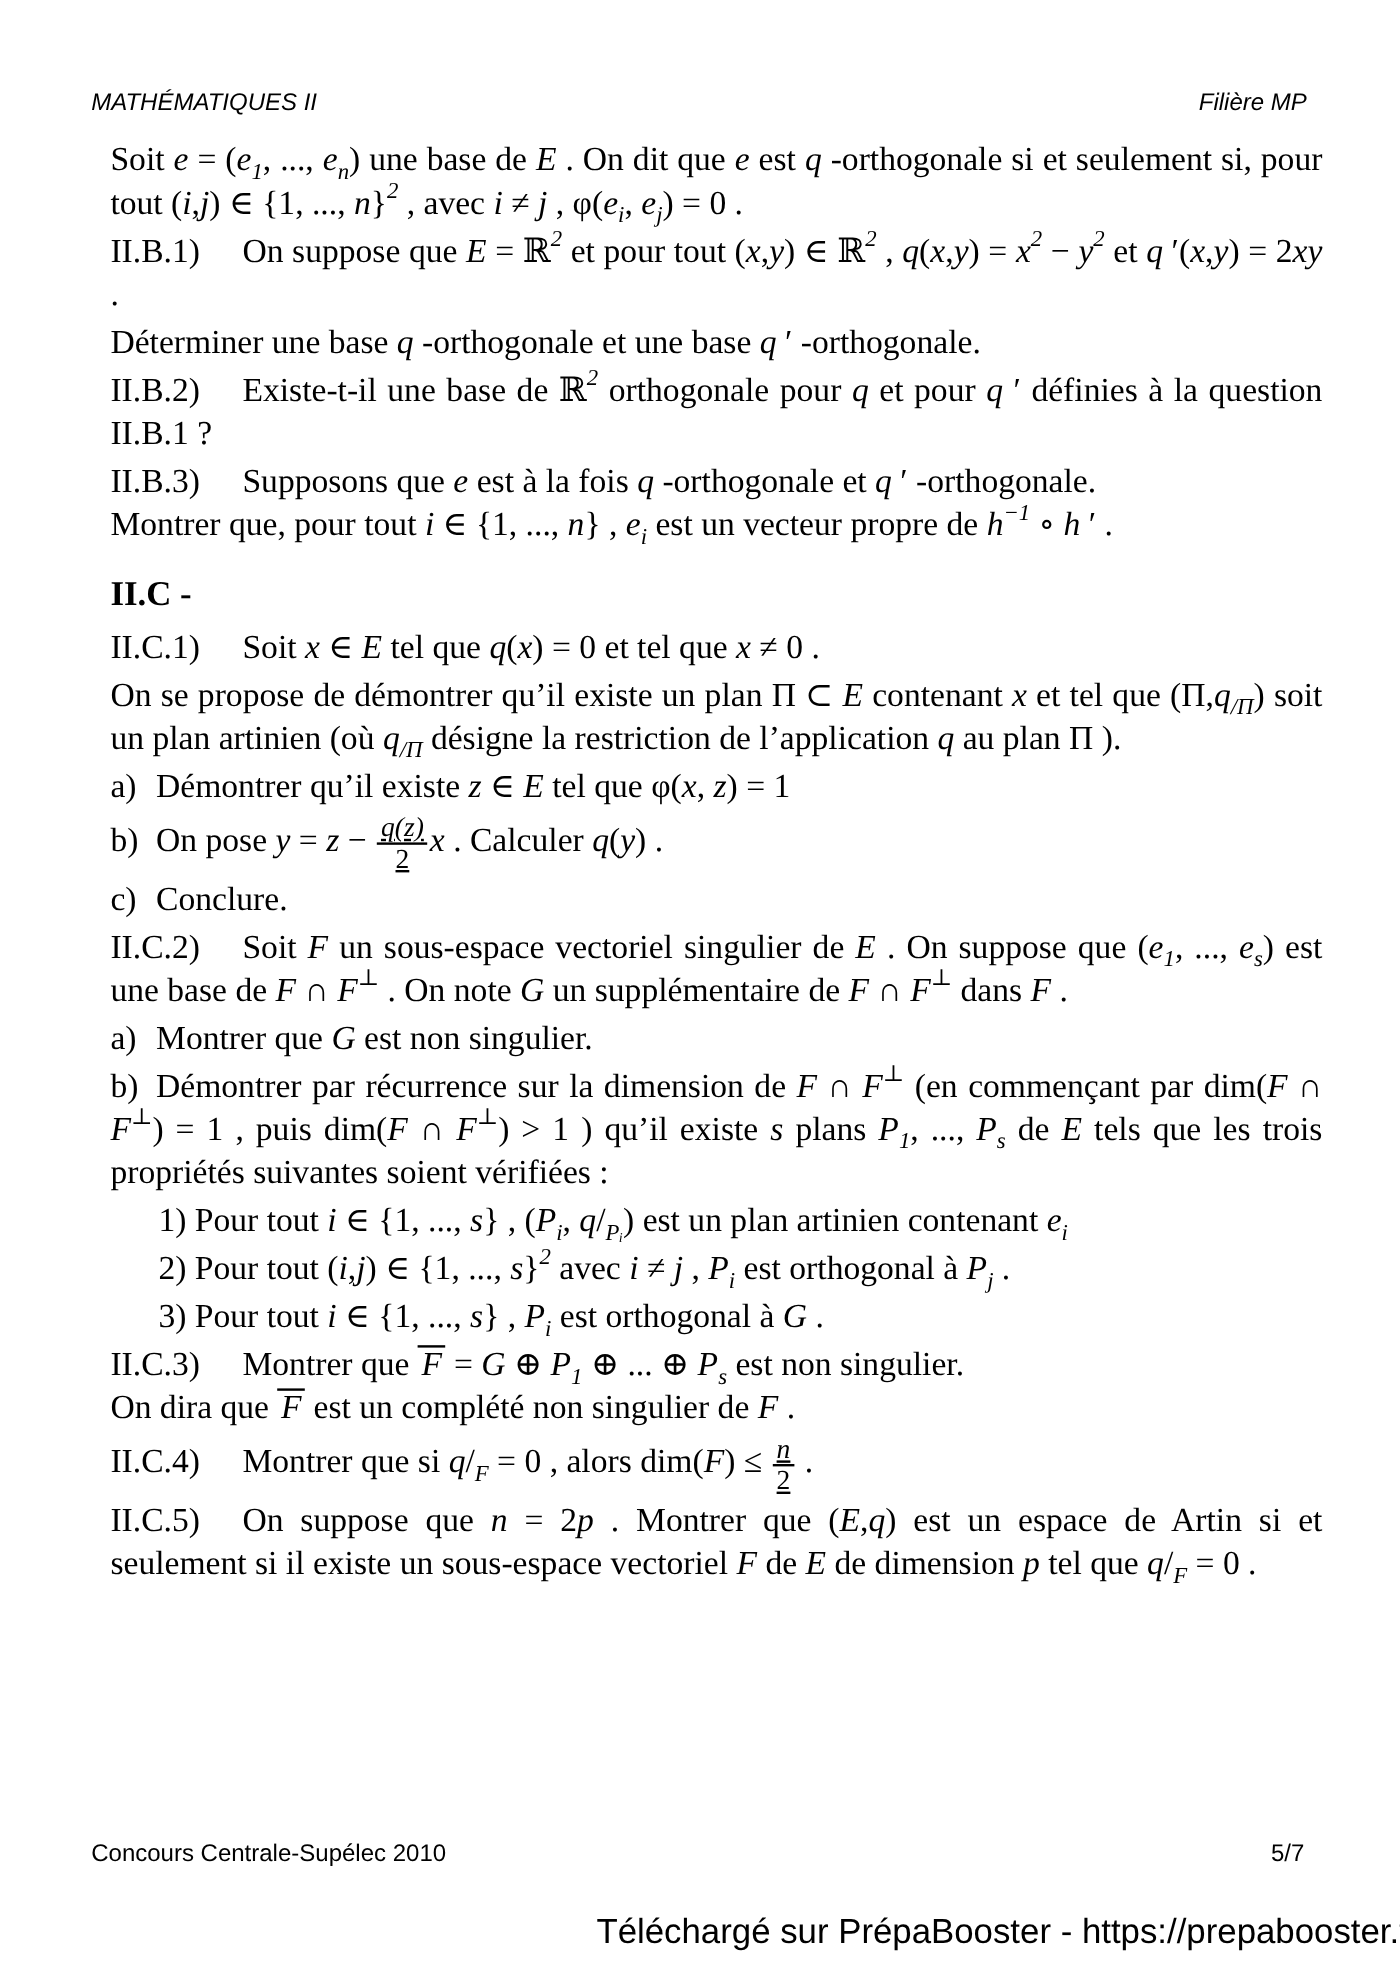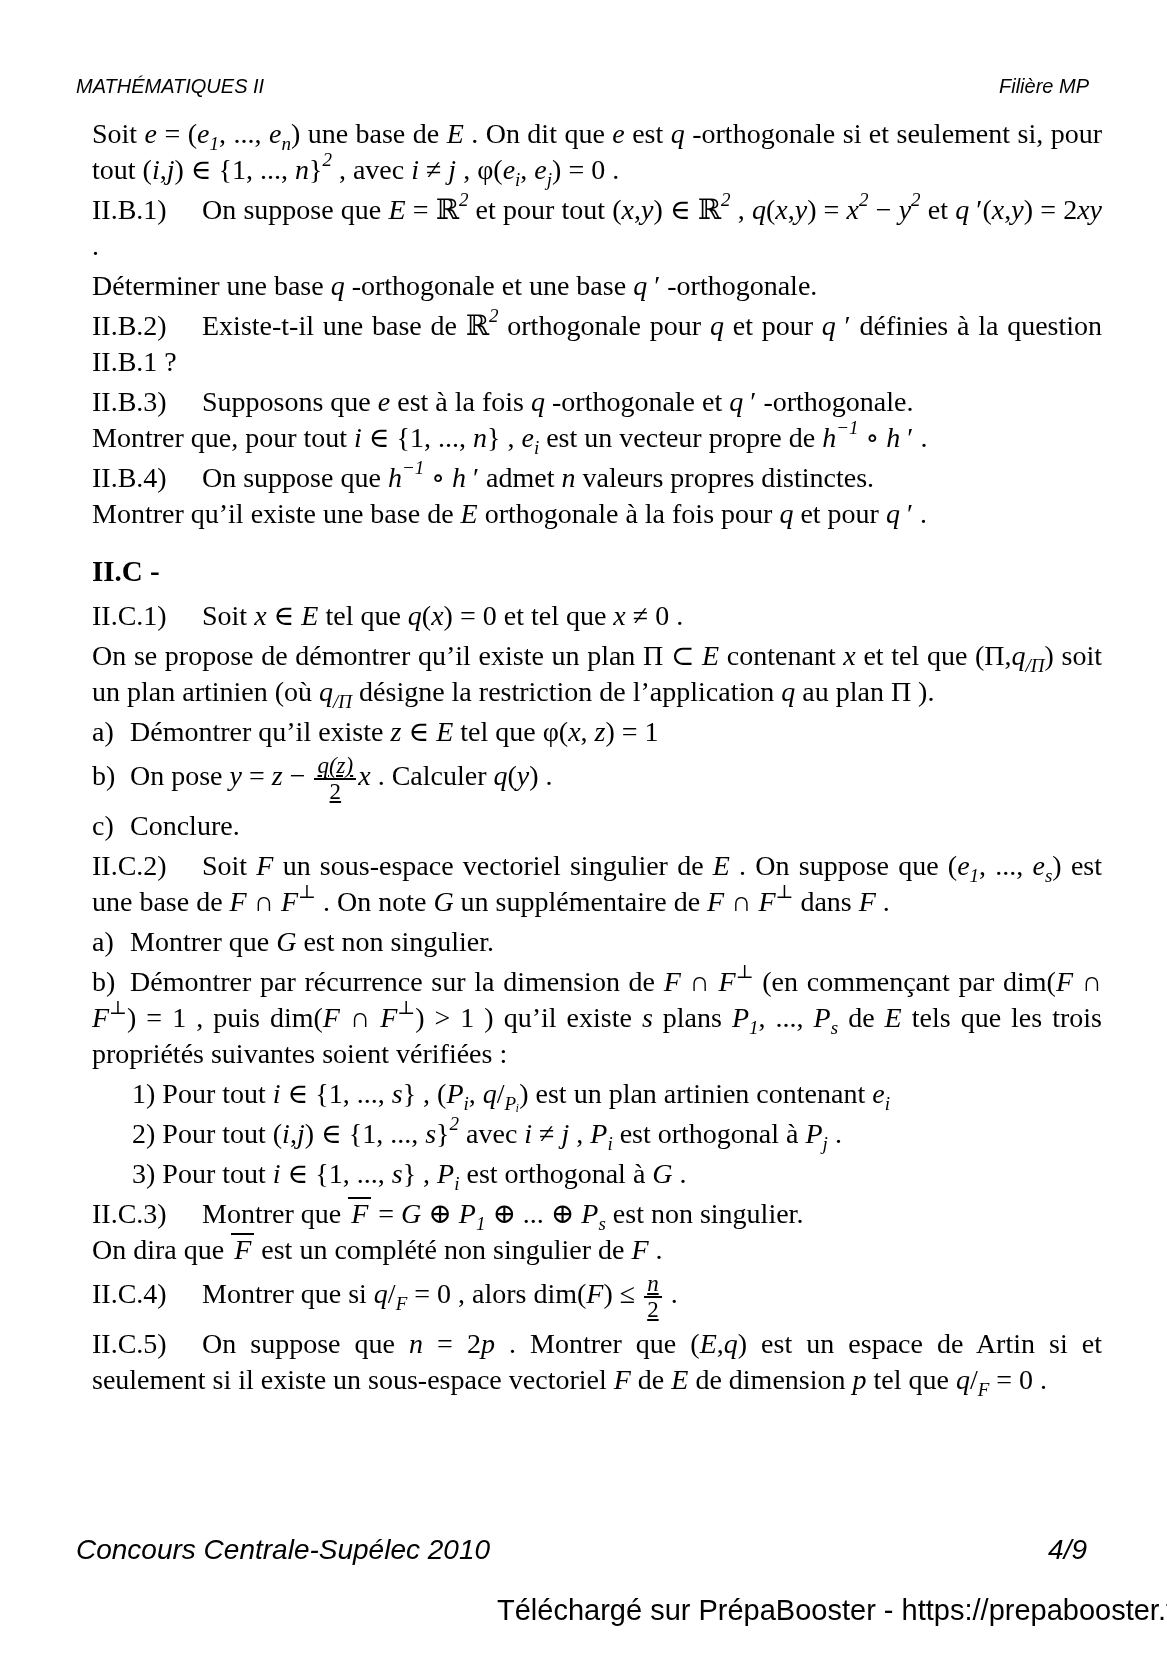--- a/index.html
+++ b/index.html
@@ -37,21 +37,21 @@
   .frac { display:inline-block; text-align:center; vertical-align:-0.62em; line-height:1.05; font-size:0.82em; padding:0 2px;text-decoration:underline; }
   .frac .fn { display:block; border-bottom:2px solid #000; padding:0 3px; font-style:italic; }
   .frac .fd { display:block; font-style:normal; }
 
   .ov { display:inline-block; border-top:2px solid #000; padding:1px 3px 0 3px; line-height:1.0; font-style:italic; }
 
   .footer {
     position:absolute; top:1534px; left:76px; right:80px;
     display:flex; justify-content:space-between; align-items:center;
     font-family:"Liberation Sans","DejaVu Sans",sans-serif;
-    font-style:italic; font-size:28px;
+    font-size:20px;
   }
 
   .watermark {
     position:absolute; top:1594px; left:497px;
     font-family:"Liberation Sans","DejaVu Sans",sans-serif;
     font-size:29px; white-space:nowrap;
   }
 </style>
 </head>
 <body>
@@ -61,37 +61,36 @@
     <span>MATHÉMATIQUES II</span>
     <span>Filière MP</span>
   </div>
 
   <div class="content">
       <p class="para">Soit <span class="m">e</span> = (<span class="m">e</span><sub>1</sub>, ..., <span class="m">e</span><sub>n</sub>) une base de <span class="m">E</span> . On dit que <span class="m">e</span> est <span class="m">q</span> -orthogonale si et seulement si, pour tout (<span class="m">i</span>,<span class="m">j</span>) ∈ {1, ..., <span class="m">n</span>}<sup>2</sup> , avec <span class="m">i</span> ≠ <span class="m">j</span> , φ(<span class="m">e</span><sub>i</sub>, <span class="m">e</span><sub>j</sub>) = 0 .</p>
       <p class="para"><span class="qlabel">II.B.1)</span>On suppose que <span class="m">E</span> = ℝ<sup>2</sup> et pour tout (<span class="m">x</span>,<span class="m">y</span>) ∈ ℝ<sup>2</sup> , <span class="m">q</span>(<span class="m">x</span>,<span class="m">y</span>) = <span class="m">x</span><sup>2</sup> − <span class="m">y</span><sup>2</sup> et <span class="m">q</span> ′(<span class="m">x</span>,<span class="m">y</span>) = 2<span class="m">xy</span> .</p>
       <p class="para">Déterminer une base <span class="m">q</span> -orthogonale et une base <span class="m">q</span> ′ -orthogonale.</p>
       <p class="para"><span class="qlabel">II.B.2)</span>Existe-t-il une base de ℝ<sup>2</sup> orthogonale pour <span class="m">q</span> et pour <span class="m">q</span> ′ définies à la question II.B.1 ?</p>
       <p class="para"><span class="qlabel">II.B.3)</span>Supposons que <span class="m">e</span> est à la fois <span class="m">q</span> -orthogonale et <span class="m">q</span> ′ -orthogonale.<br>Montrer que, pour tout <span class="m">i</span> ∈ {1, ..., <span class="m">n</span>} , <span class="m">e</span><sub>i</sub> est un vecteur propre de <span class="m">h</span><sup>−1</sup> ∘ <span class="m">h</span> ′ .</p>
-      <p class="para"><span class="qlabel">II.B.4)</span>On suppose que <span class="m">h</span><sup>−1</sup> ∘ <span class="m">h</span> ′ admet <span class="m">n</span> valeurs propres distinctes.<br>Montrer qu’il existe une base de <span class="m">E</span> orthogonale à la fois pour <span class="m">q</span> et pour <span class="m">q</span> ′ .</p>
       <h3 class="section">II.C -</h3>
       <p class="para"><span class="qlabel">II.C.1)</span>Soit <span class="m">x</span> ∈ <span class="m">E</span> tel que <span class="m">q</span>(<span class="m">x</span>) = 0 et tel que <span class="m">x</span> ≠ 0 .</p>
       <p class="para">On se propose de démontrer qu’il existe un plan Π ⊂ <span class="m">E</span> contenant <span class="m">x</span> et tel que (Π,<span class="m">q</span><sub>/Π</sub>) soit un plan artinien (où <span class="m">q</span><sub>/Π</sub> désigne la restriction de l’application <span class="m">q</span> au plan Π ).</p>
       <p class="para"><span class="ilabel">a)</span>Démontrer qu’il existe <span class="m">z</span> ∈ <span class="m">E</span> tel que φ(<span class="m">x</span>, <span class="m">z</span>) = 1</p>
       <p class="para"><span class="ilabel">b)</span>On pose <span class="m">y</span> = <span class="m">z</span> − <span class="frac"><span class="fn">q(z)</span><span class="fd">2</span></span><span class="m">x</span> . Calculer <span class="m">q</span>(<span class="m">y</span>) .</p>
       <p class="para"><span class="ilabel">c)</span>Conclure.</p>
       <p class="para"><span class="qlabel">II.C.2)</span>Soit <span class="m">F</span> un sous-espace vectoriel singulier de <span class="m">E</span> . On suppose que (<span class="m">e</span><sub>1</sub>, ..., <span class="m">e</span><sub>s</sub>) est une base de <span class="m">F</span> ∩ <span class="m">F</span><sup>⊥</sup> . On note <span class="m">G</span> un supplémentaire de <span class="m">F</span> ∩ <span class="m">F</span><sup>⊥</sup> dans <span class="m">F</span> .</p>
       <p class="para"><span class="ilabel">a)</span>Montrer que <span class="m">G</span> est non singulier.</p>
       <p class="para"><span class="ilabel">b)</span>Démontrer par récurrence sur la dimension de <span class="m">F</span> ∩ <span class="m">F</span><sup>⊥</sup> (en commençant par dim(<span class="m">F</span> ∩ <span class="m">F</span><sup>⊥</sup>) = 1 , puis dim(<span class="m">F</span> ∩ <span class="m">F</span><sup>⊥</sup>) &gt; 1 ) qu’il existe <span class="m">s</span> plans <span class="m">P</span><sub>1</sub>, ..., <span class="m">P</span><sub>s</sub> de <span class="m">E</span> tels que les trois propriétés suivantes soient vérifiées :</p>
       <p class="para num">1) Pour tout <span class="m">i</span> ∈ {1, ..., <span class="m">s</span>} , (<span class="m">P</span><sub>i</sub>, <span class="m">q</span>/<sub>Pᵢ</sub>) est un plan artinien contenant <span class="m">e</span><sub>i</sub></p>
       <p class="para num">2) Pour tout (<span class="m">i</span>,<span class="m">j</span>) ∈ {1, ..., <span class="m">s</span>}<sup>2</sup> avec <span class="m">i</span> ≠ <span class="m">j</span> , <span class="m">P</span><sub>i</sub> est orthogonal à <span class="m">P</span><sub>j</sub> .</p>
       <p class="para num">3) Pour tout <span class="m">i</span> ∈ {1, ..., <span class="m">s</span>} , <span class="m">P</span><sub>i</sub> est orthogonal à <span class="m">G</span> .</p>
       <p class="para"><span class="qlabel">II.C.3)</span>Montrer que <span class="ov">F</span> = <span class="m">G</span> ⊕ <span class="m">P</span><sub>1</sub> ⊕ ... ⊕ <span class="m">P</span><sub>s</sub> est non singulier.<br>On dira que <span class="ov">F</span> est un complété non singulier de <span class="m">F</span> .</p>
       <p class="para"><span class="qlabel">II.C.4)</span>Montrer que si <span class="m">q</span>/<sub>F</sub> = 0 , alors dim(<span class="m">F</span>) ≤ <span class="frac"><span class="fn">n</span><span class="fd">2</span></span> .</p>
       <p class="para"><span class="qlabel">II.C.5)</span>On suppose que <span class="m">n</span> = 2<span class="m">p</span> . Montrer que (<span class="m">E</span>,<span class="m">q</span>) est un espace de Artin si et seulement si il existe un sous-espace vectoriel <span class="m">F</span> de <span class="m">E</span> de dimension <span class="m">p</span> tel que <span class="m">q</span>/<sub>F</sub> = 0 .</p>
     </div>
 
   <div class="footer">
     <span>Concours Centrale-Supélec 2010</span>
-    <span>4/9</span>
+    <span>5/7</span>
   </div>
 
   <div class="watermark">Téléchargé sur PrépaBooster - https://prepabooster.f</div>
 </div>
 
 </body></html>

